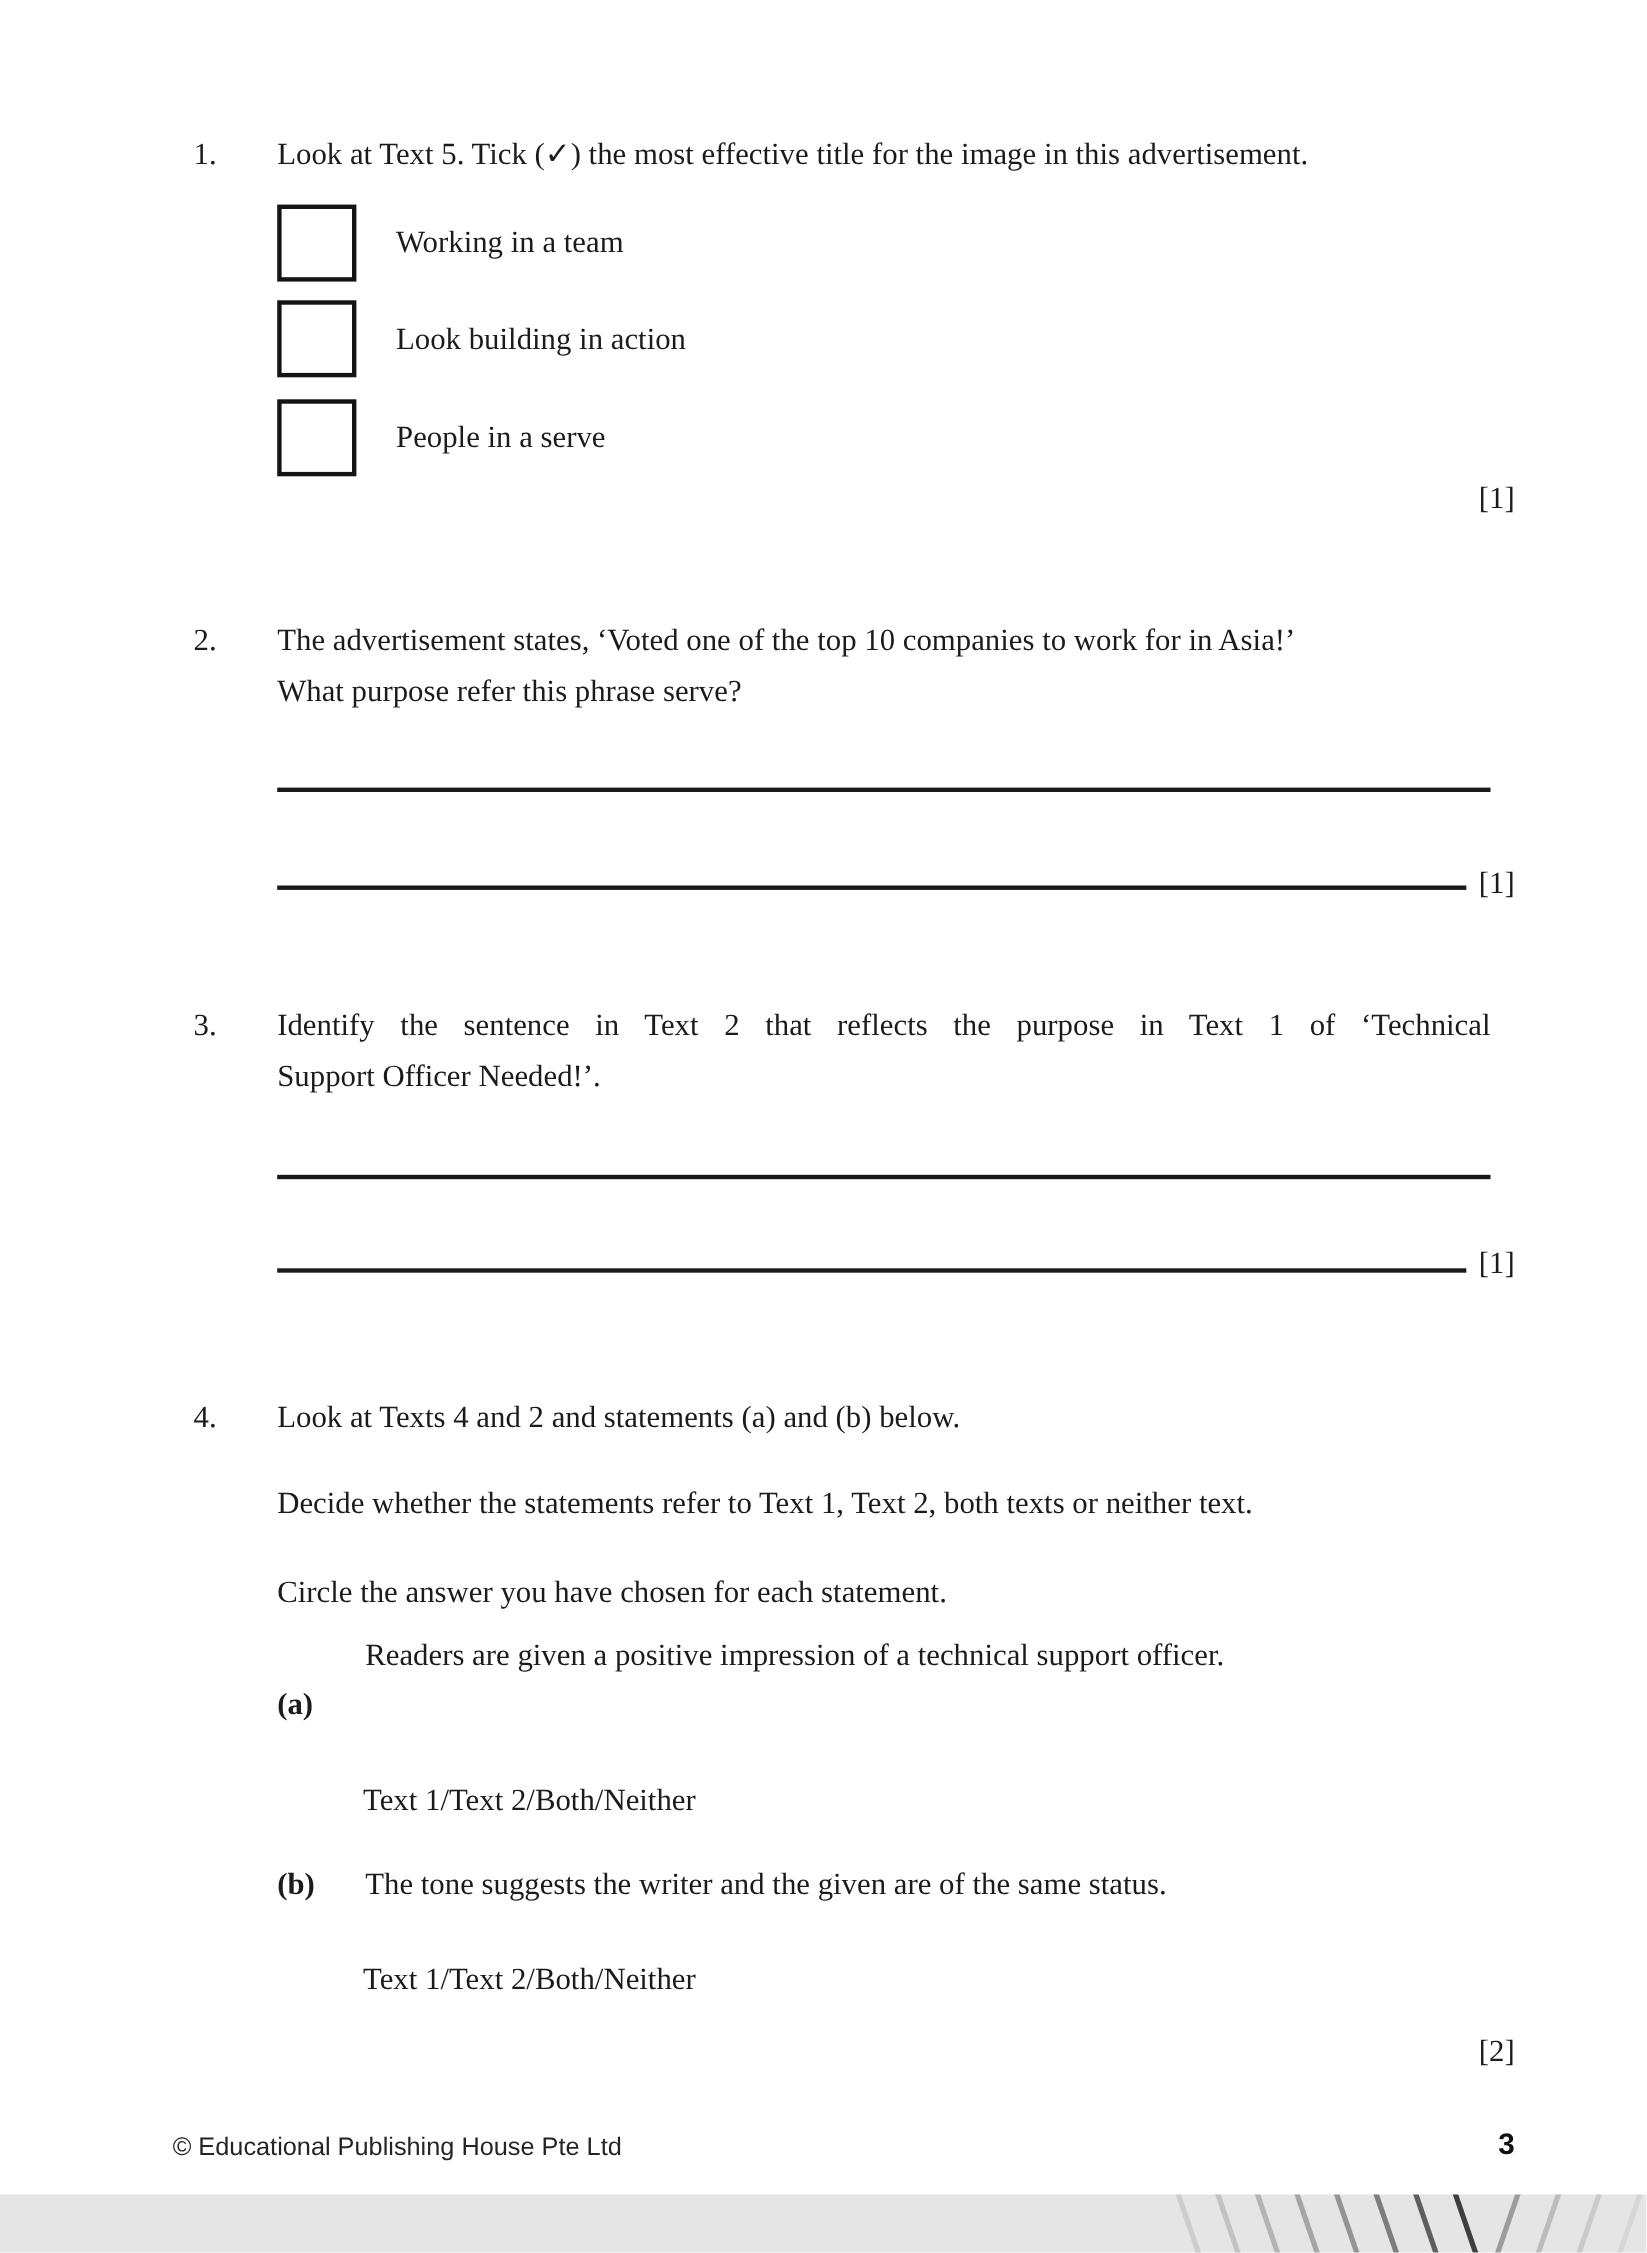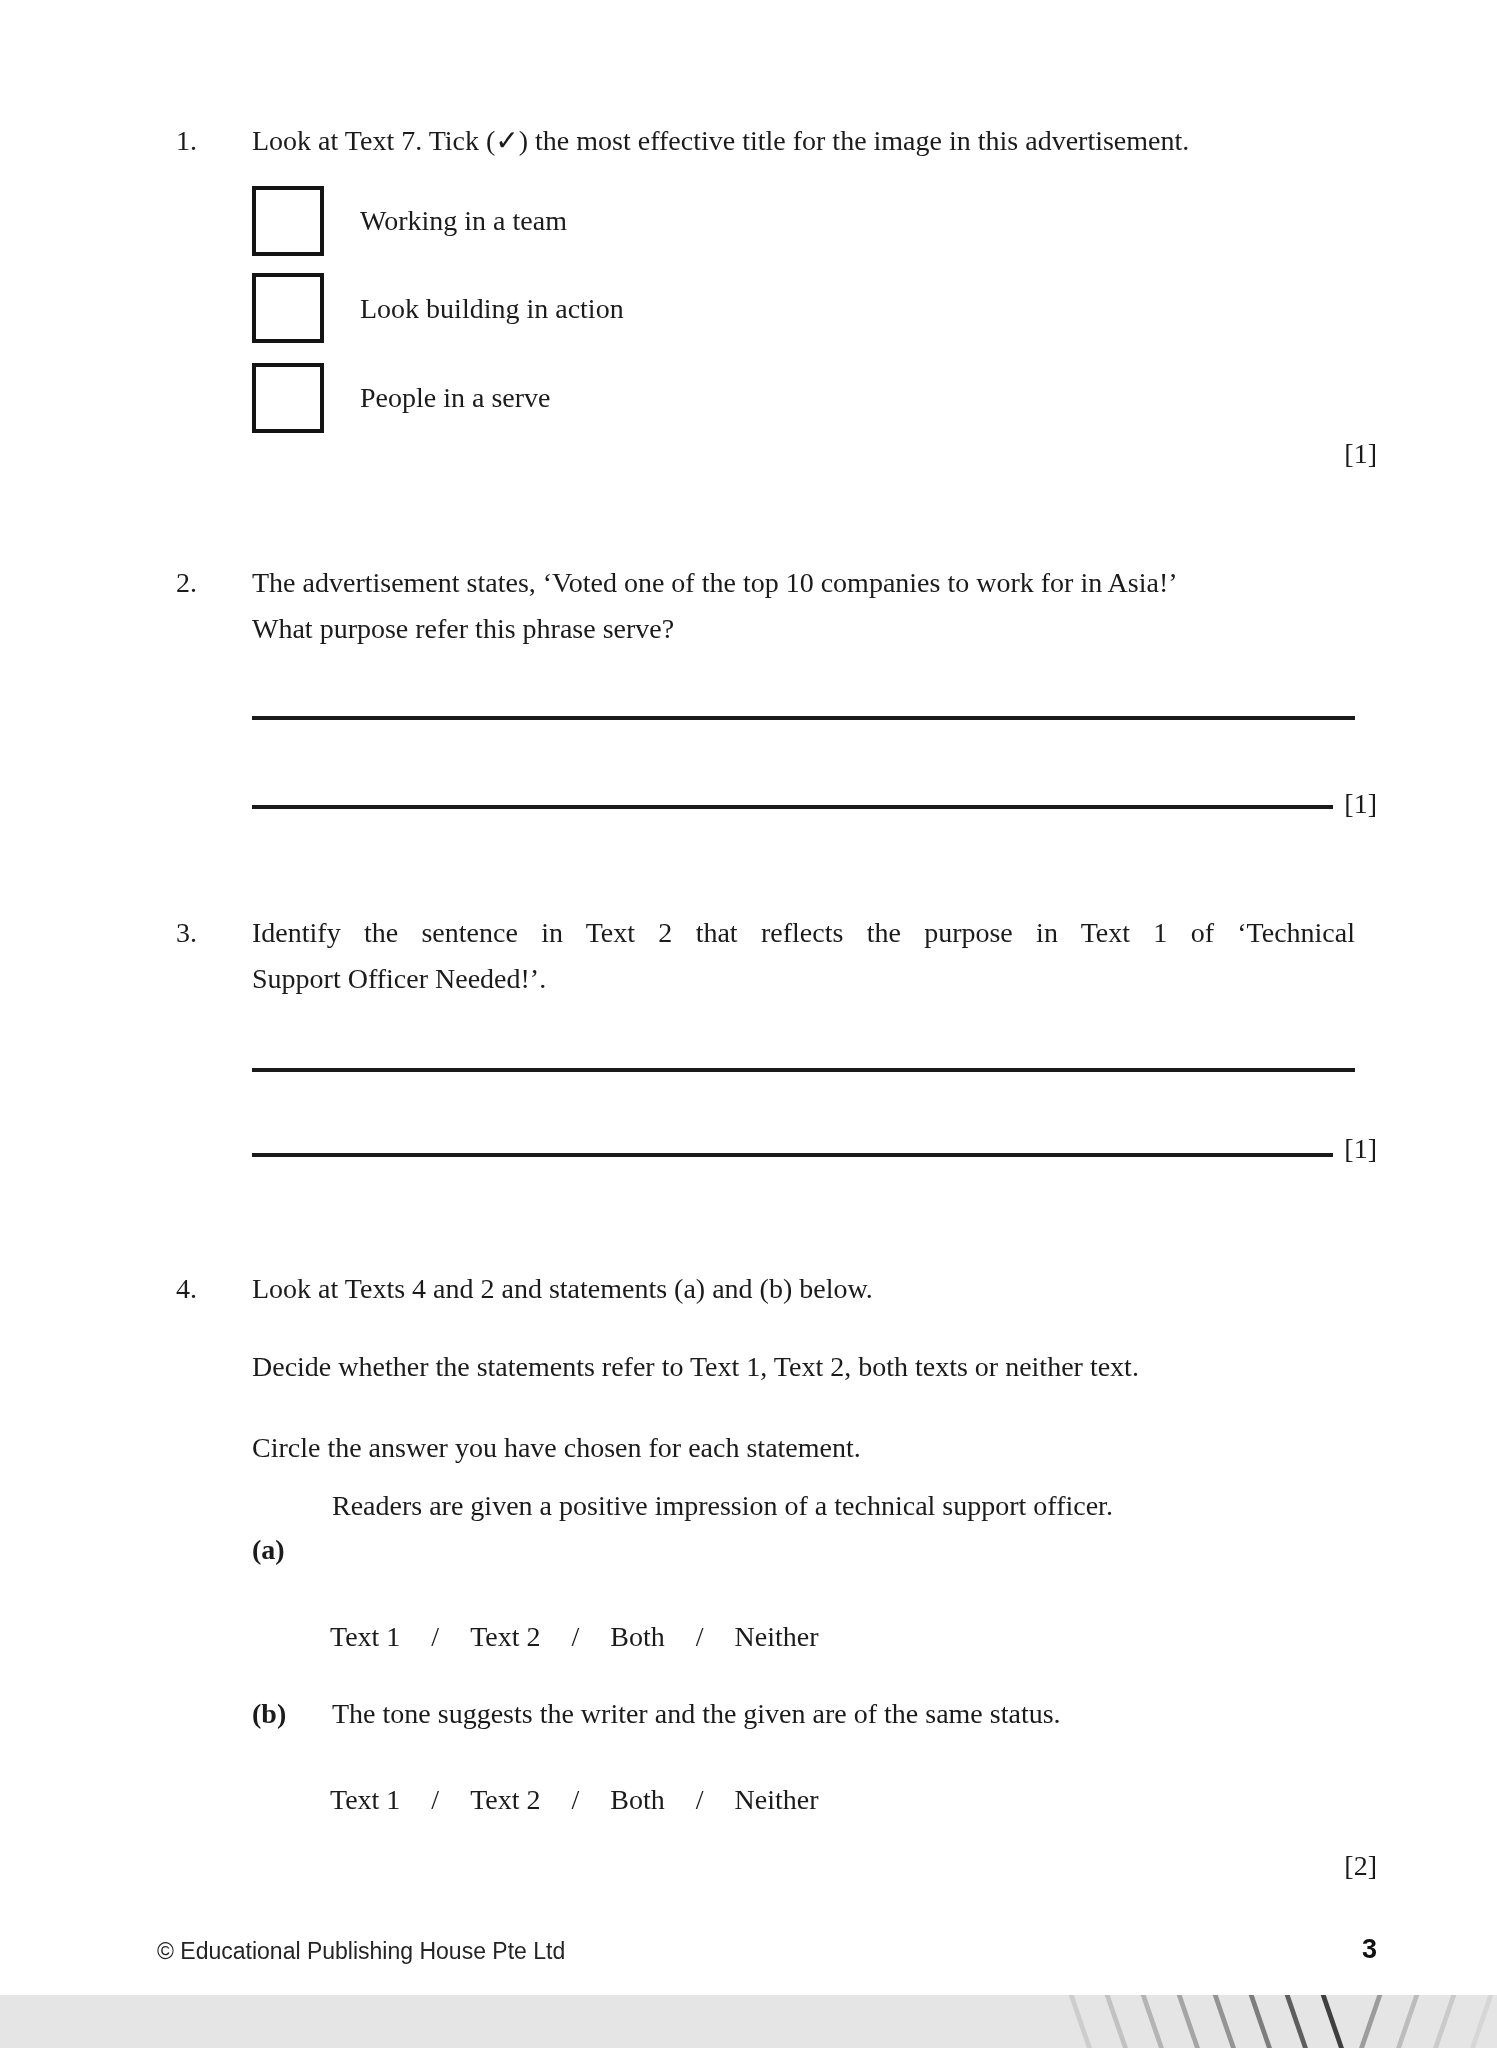--- a/index.html
+++ b/index.html
@@ -17,21 +17,21 @@
   .rule-full { width:1103px; }
   .rule-short { width:1081px; }
   .mark { position:absolute; right:120px; line-height:44px; }
   .checkbox {
     position:absolute; left:252px; width:64px; height:62px;
     border:4px solid #141414; background:#ffffff; cursor:pointer;
   }
   .cb-label { position:absolute; left:360px; line-height:44px; white-space:nowrap;text-align:center; }
   .stmt-label { position:absolute; left:252px; line-height:44px; font-weight:bold; }
   .stmt-text { position:absolute; left:332px; line-height:44px; white-space:nowrap; }
-  .choices { position:absolute; left:330px; display:flex; gap:31px; line-height:44px; }
+  .choices { position:absolute; left:330px; display:flex; line-height:44px; }
   .choice { cursor:pointer; }
   .slash { color:#1b1b1b; }
   .footer-copy {
     position:absolute; left:157px; top:1936px;
     font-family:"Liberation Sans", sans-serif; font-size:23px; line-height:30px; color:#242424;
   }
   .page-num {
     position:absolute; right:120px; top:1932px;
     font-family:"Liberation Sans", sans-serif; font-size:27px; line-height:34px;
     font-weight:bold; color:#111111;
@@ -39,21 +39,21 @@
   .band { position:absolute; left:0; top:1995px; width:1497px; height:53px; overflow:hidden; }
   .stripe { position:absolute; top:-4px; width:5px; height:62px; }
 </style>
 </head>
 <body>
 
 <div class="page">
 
   <div class="row" style="top:118px">
     <span class="qnum">1.</span>
-    <span class="qtext line">Look at Text 7. Tick (✓) the most effective title for the image in this advertisement.</span>
+    <span class="qtext line">Look at Text 5. Tick (✓) the most effective title for the image in this advertisement.</span>
   </div>
 
   <div class="checkbox" style="top:186px"></div>
   <span class="cb-label" style="top:199px">Working in a team</span>
 
   <div class="checkbox" style="top:273px"></div>
   <span class="cb-label" style="top:287px">Look building in action</span>
 
   <div class="checkbox" style="top:363px"></div>
   <span class="cb-label" style="top:376px">People in a serve</span>

